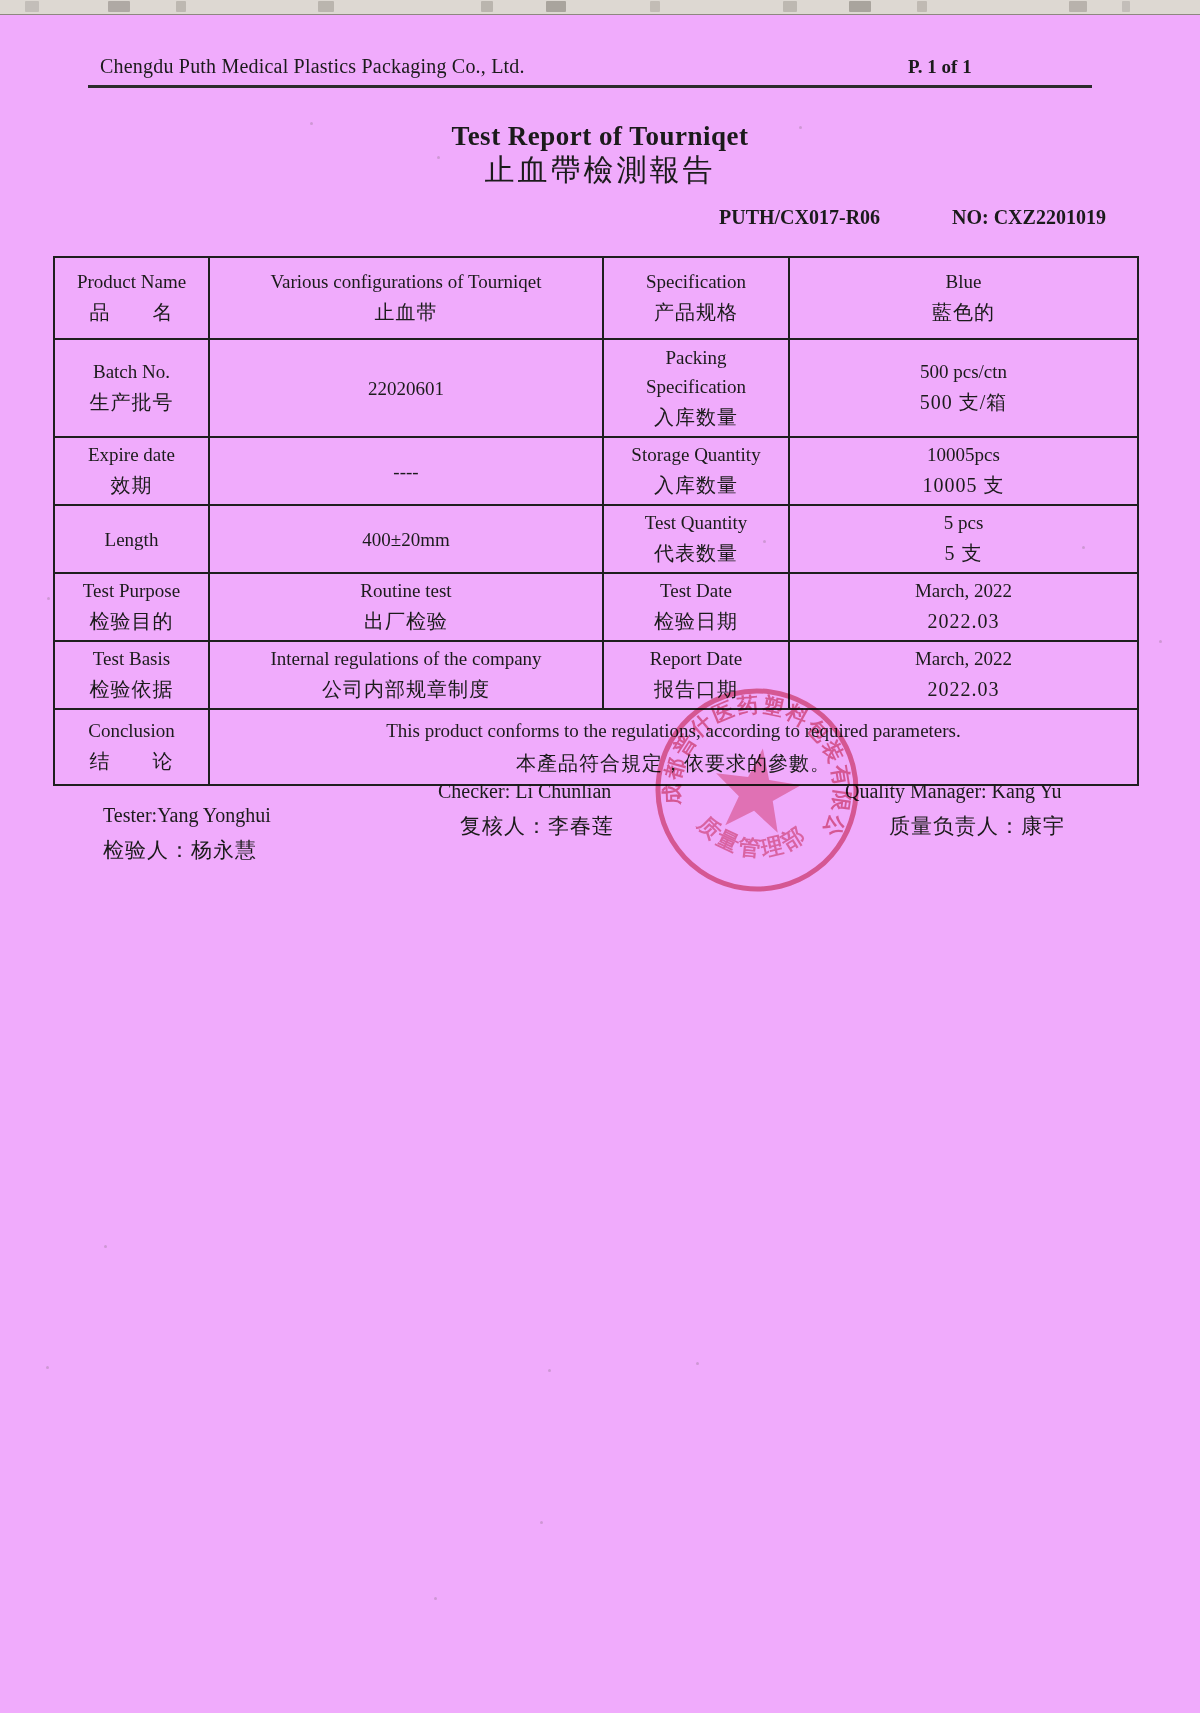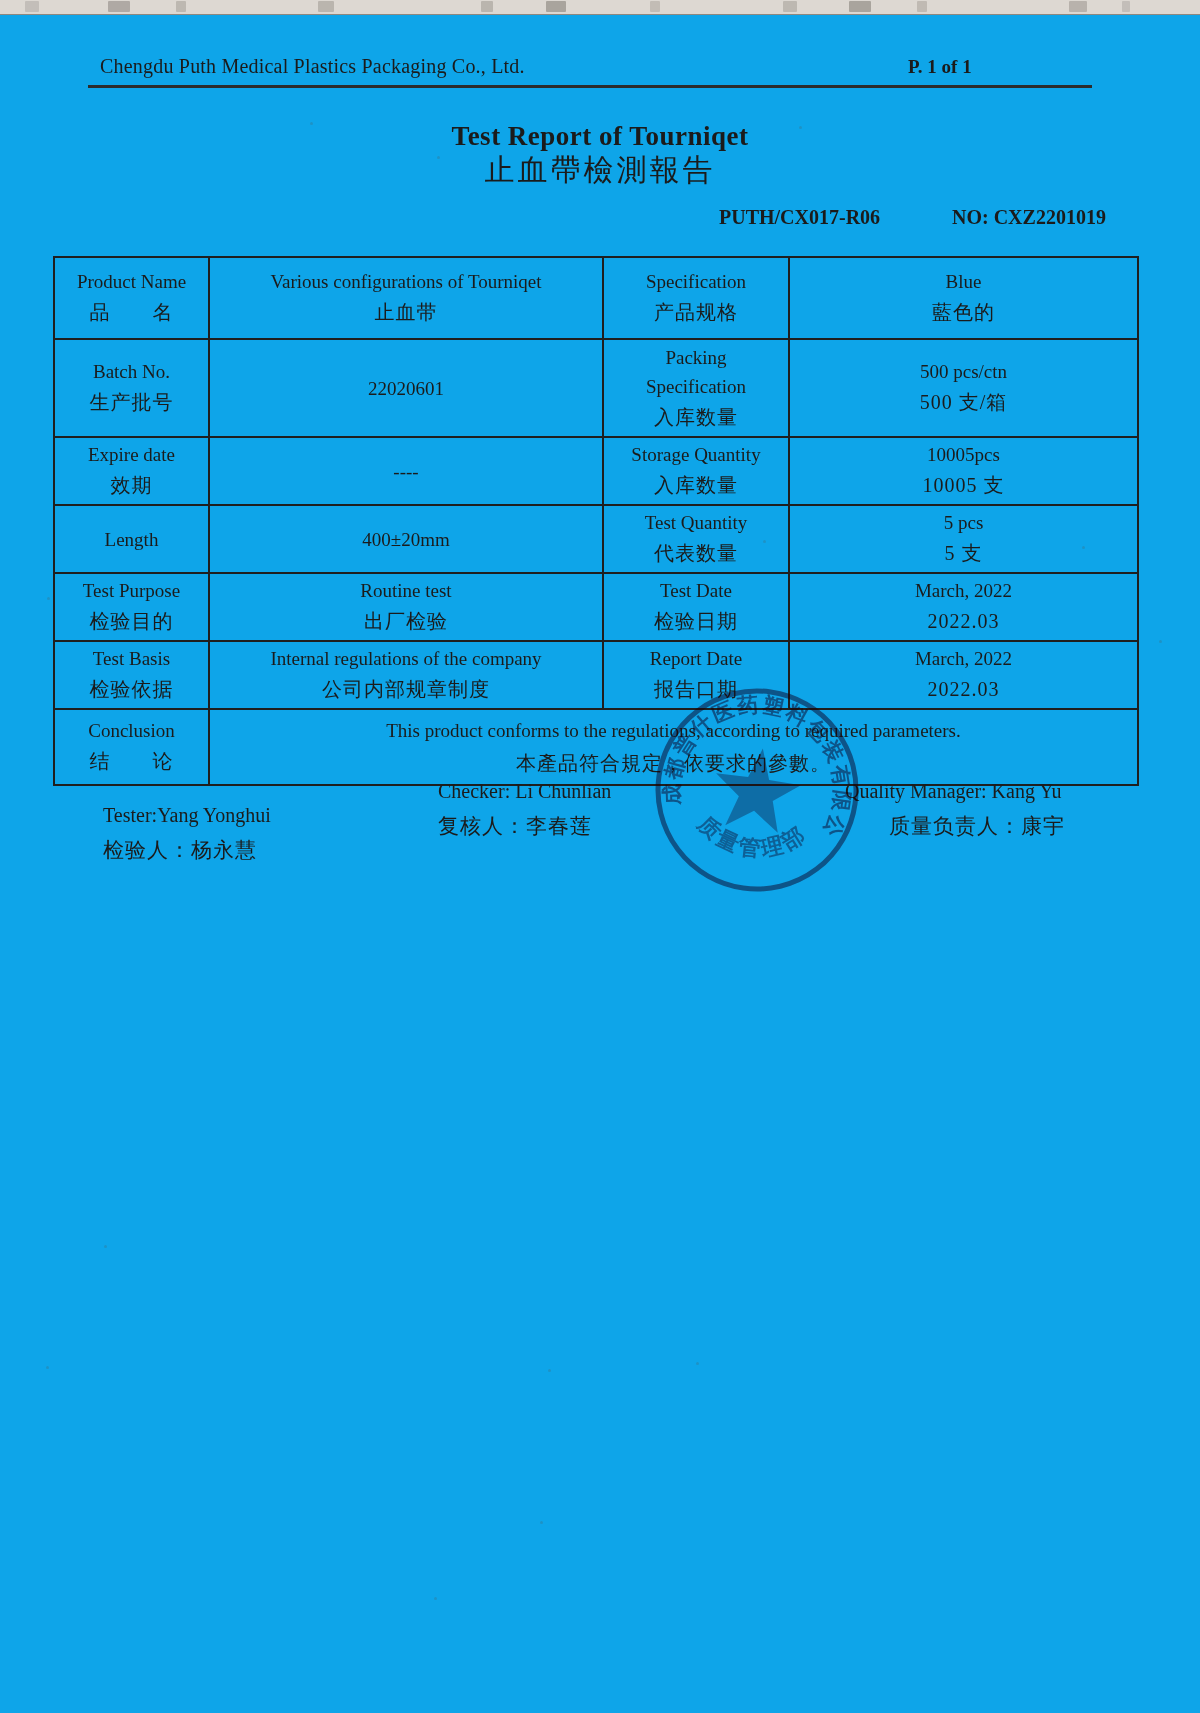--- a/index.html
+++ b/index.html
@@ -1,18 +1,18 @@
 <!DOCTYPE html>
 <html><head>
 <meta charset="utf-8">
 <style>
   html,body{margin:0;padding:0;background:#e9e6e1;}
   .page{
     position:relative;width:1200px;height:1713px;margin:0 auto;
-    background:#0ea5e9;overflow:hidden;
+    background:#f0abfc;overflow:hidden;
     font-family:"Liberation Serif","DejaVu Serif",serif;color:#1b1b1b;
   }
   
   .topband{position:absolute;left:0;top:0;width:1200px;height:14px;background:#ddd8d2;border-bottom:1px solid #8d8880;}
   .topband .mark{position:absolute;top:1px;height:11px;background:#6b655e;border-radius:1px;}
   
   .company{position:absolute;left:100px;top:55px;font-size:20px;letter-spacing:.2px;}
   .pageno{position:absolute;left:908px;top:56px;font-size:19px;font-weight:bold;}
   .rule{position:absolute;left:88px;top:85px;width:1004px;height:2.5px;background:#2c2c2c;}
   .title-en{position:absolute;left:0;top:97px;width:1200px;text-align:center;font-size:27px;font-weight:bold;letter-spacing:.5px;margin-top:24px;}
@@ -30,21 +30,21 @@
   .en{font-size:19px;line-height:29px;}
   .cn{font-size:20px;line-height:33px;letter-spacing:1px;}
   td.concl-body{text-align:left;padding-left:16px;}
   td.concl-body .en{line-height:31px;}
   td.concl-body .cn{line-height:34px;}
   
   .sig{position:absolute;font-size:20px;}
   .sig .cn-line{margin-top:9px;font-size:21px;letter-spacing:1px;}
   .sig-tester{left:103px;top:804px;}
   .sig-checker{left:438px;top:780px;}
-  .sig-checker .cn-line{}
+  .sig-checker .cn-line{margin-left:22px;}
   .sig-qm{left:845px;top:780px;}
   .sig-qm .cn-line{margin-left:44px;}
   
   .stamp{position:absolute;left:627px;top:660px;width:260px;height:260px;mix-blend-mode:multiply;opacity:.88;}
   
   .dot{position:absolute;background:#55504a;border-radius:50%;opacity:.22;}
 </style>
 </head>
 <body>
 

